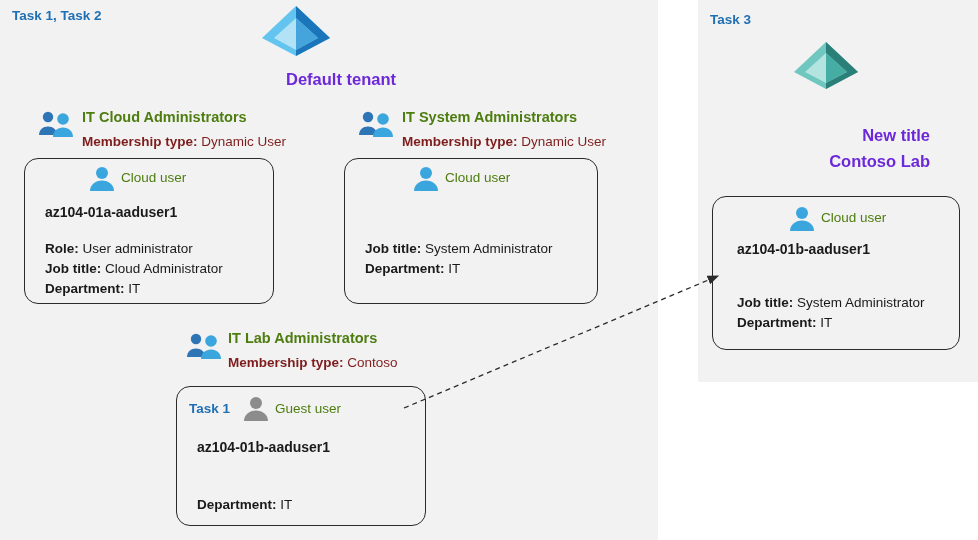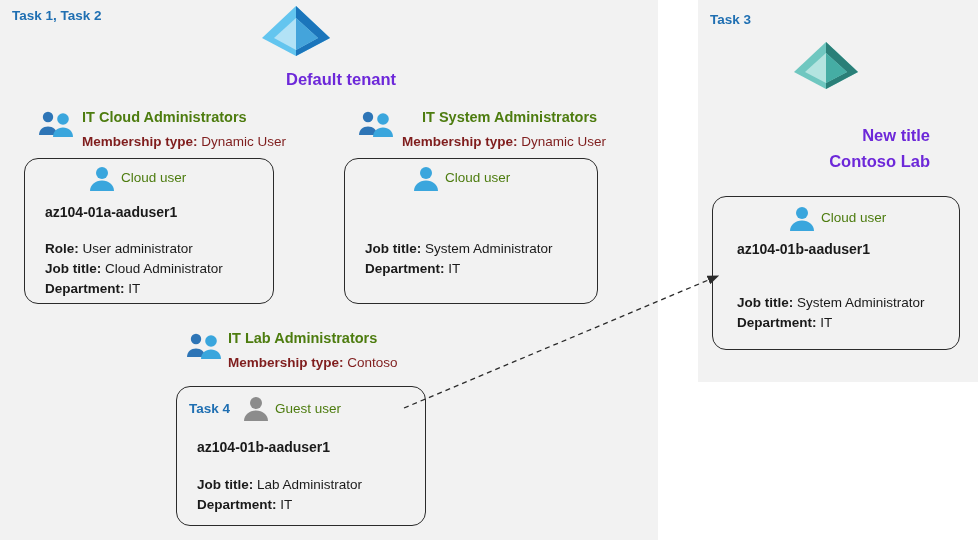--- a/index.html
+++ b/index.html
@@ -160,21 +160,21 @@
     <span>IT</span>
   </div>
 </div>
 
 <svg class="icon" style="left:358px; top:108px;" width="38" height="32" viewBox="0 0 38 32">
   <circle cx="10" cy="9" r="5.2" fill="#2e75b6"></circle>
   <path d="M1 27c0-5.2 4-8.6 9-8.6s9 3.4 9 8.6z" fill="#2e75b6"></path>
   <circle cx="25" cy="11" r="5.8" fill="#3aa6dd"></circle>
   <path d="M15 29c0-5.6 4.5-9.4 10-9.4s10 3.8 10 9.4z" fill="#3aa6dd"></path>
 </svg>
-<div class="group-title" style="left:402px; top:109px;margin-left:20px;">IT System Administrators</div>
+<div class="group-title" style="left:402px; top:109px;">IT System Administrators</div>
 <div class="group-meta" style="left:402px; top:134px;">
   <b>Membership type:</b>
   <span>Dynamic User</span>
 </div>
 
 <div class="card" style="left:344px; top:158px; width:254px; height:146px;">
   <svg class="icon" style="left:66px; top:6px;" width="30" height="28" viewBox="0 0 30 28">
     <circle cx="15" cy="8" r="6" fill="#3aa6dd"></circle>
     <path d="M3 26c0-6.4 5.4-10.6 12-10.6S27 19.6 27 26z" fill="#3aa6dd"></path>
   </svg>
@@ -195,31 +195,27 @@
   <circle cx="25" cy="11" r="5.8" fill="#3aa6dd"></circle>
   <path d="M15 29c0-5.6 4.5-9.4 10-9.4s10 3.8 10 9.4z" fill="#3aa6dd"></path>
 </svg>
 <div class="group-title" style="left:228px; top:330px;">IT Lab Administrators</div>
 <div class="group-meta" style="left:228px; top:355px;">
   <b>Membership type:</b>
   <span>Contoso</span>
 </div>
 
 <div class="card" style="left:176px; top:386px; width:250px; height:140px;">
-  <div class="task-label" style="left:12px; top:14px;">Task 4</div>
+  <div class="task-label" style="left:12px; top:14px;">Task 1</div>
   <svg class="icon" style="left:64px; top:8px;" width="30" height="28" viewBox="0 0 30 28">
     <circle cx="15" cy="8" r="6" fill="#8c8c8c"></circle>
     <path d="M3 26c0-6.4 5.4-10.6 12-10.6S27 19.6 27 26z" fill="#8c8c8c"></path>
   </svg>
   <div class="card-head" style="left:98px; top:14px;">Guest user</div>
   <div class="card-name" style="left:20px; top:52px;">az104-01b-aaduser1</div>
-  <div class="card-line" style="left:20px; top:90px;">
-    <b>Job title:</b>
-    <span>Lab Administrator</span>
-  </div>
   <div class="card-line" style="left:20px; top:110px;">
     <b>Department:</b>
     <span>IT</span>
   </div>
 </div>
 
 <div class="card" style="left:712px; top:196px; width:248px; height:154px;">
   <svg class="icon" style="left:74px; top:8px;" width="30" height="28" viewBox="0 0 30 28">
     <circle cx="15" cy="8" r="6" fill="#3aa6dd"></circle>
     <path d="M3 26c0-6.4 5.4-10.6 12-10.6S27 19.6 27 26z" fill="#3aa6dd"></path>

